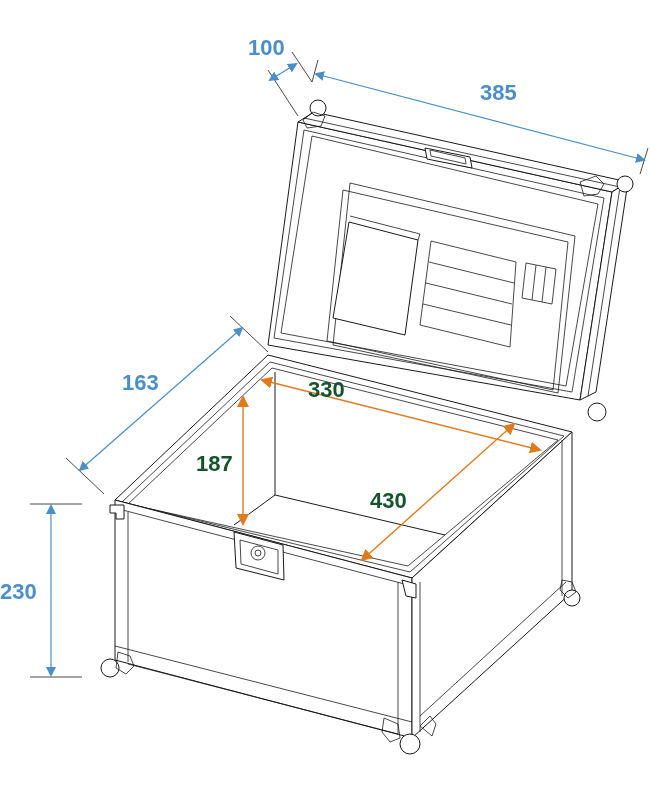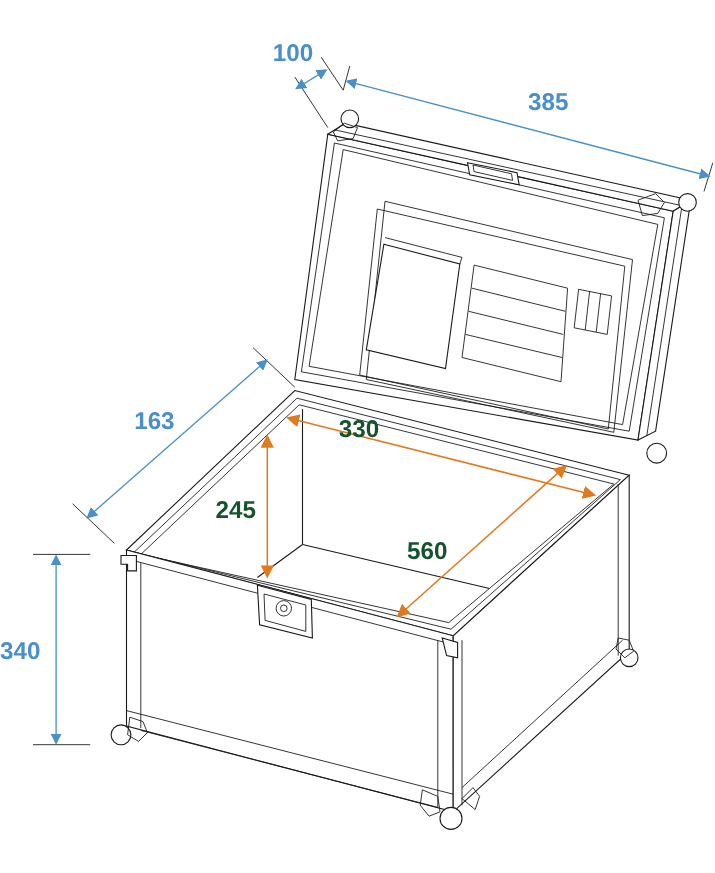--- a/index.html
+++ b/index.html
@@ -142,17 +142,17 @@
 
     <line class="dim-orange" x1="243" y1="397" x2="243" y2="524" marker-start="url(#ao)" marker-end="url(#ao)"></line>
 
     <line class="dim-orange" x1="362" y1="560" x2="514" y2="424" marker-start="url(#ao)" marker-end="url(#ao)"></line>
   </g>
 </svg>
 
 <div class="lbl blue" style="left:248px; top:37px;">100</div>
 <div class="lbl blue" style="left:444px; top:82px;margin-left:36px;">385</div>
 <div class="lbl blue" style="left:122px; top:372px;">163</div>
-<div class="lbl blue" style="left:0px; top:581px;">340</div>
+<div class="lbl blue" style="left:0px; top:581px;">230</div>
 
 <div class="lbl orange" style="left:308px; top:379px;">330</div>
-<div class="lbl orange" style="left:196px; top:453px;">245</div>
-<div class="lbl orange" style="left:370px; top:490px;">560</div>
+<div class="lbl orange" style="left:196px; top:453px;">187</div>
+<div class="lbl orange" style="left:370px; top:490px;">430</div>
 
 </body></html>

